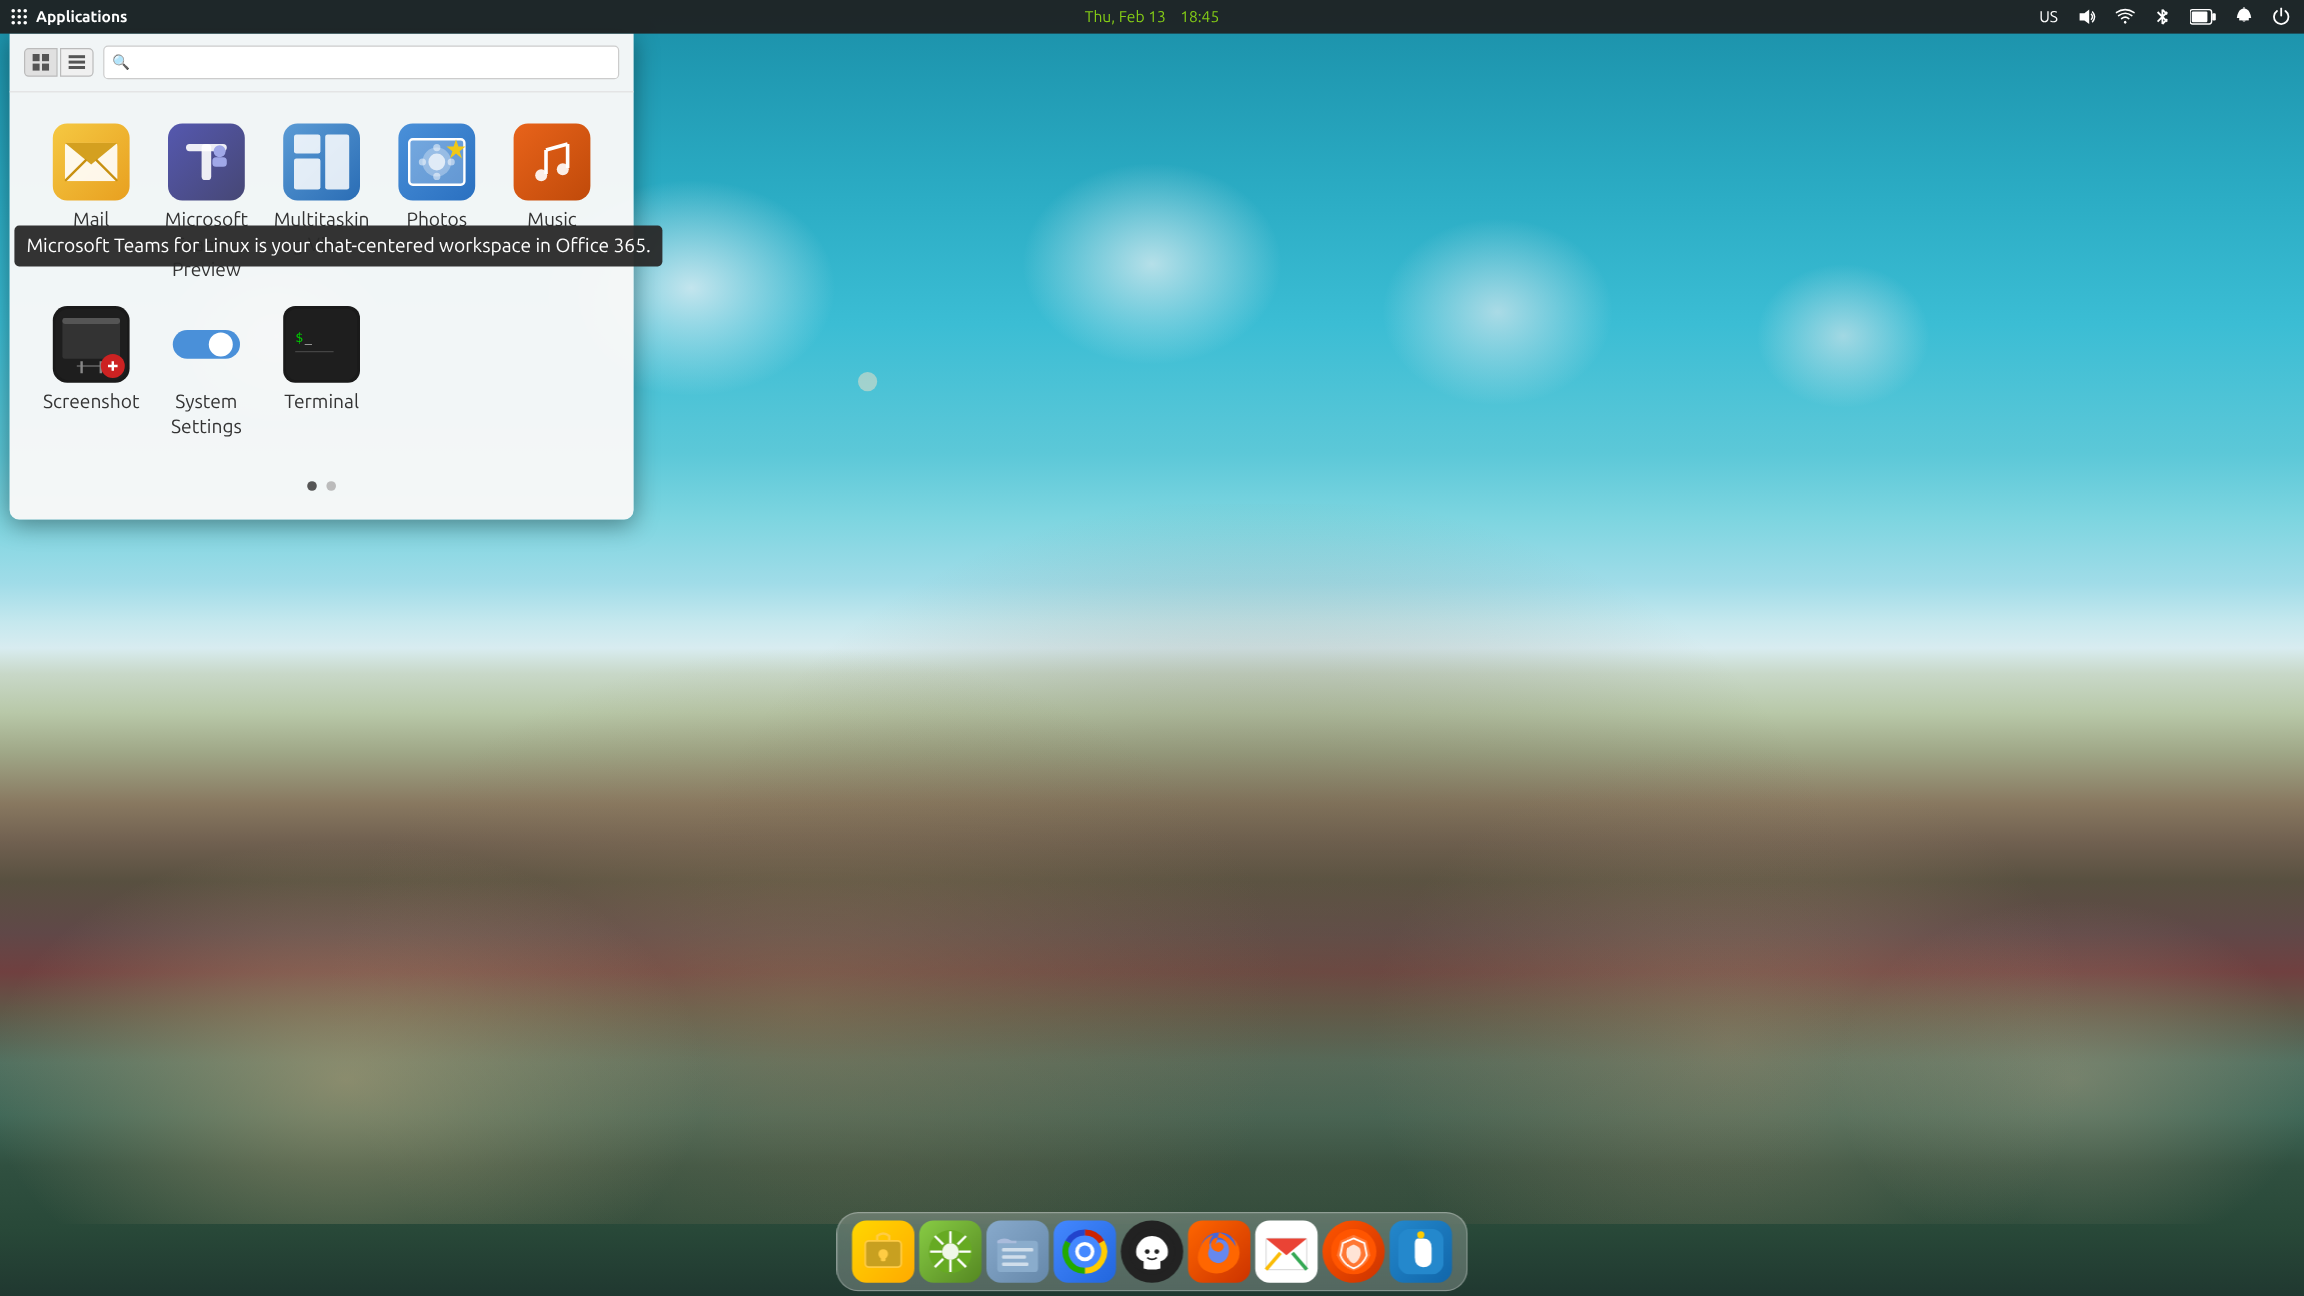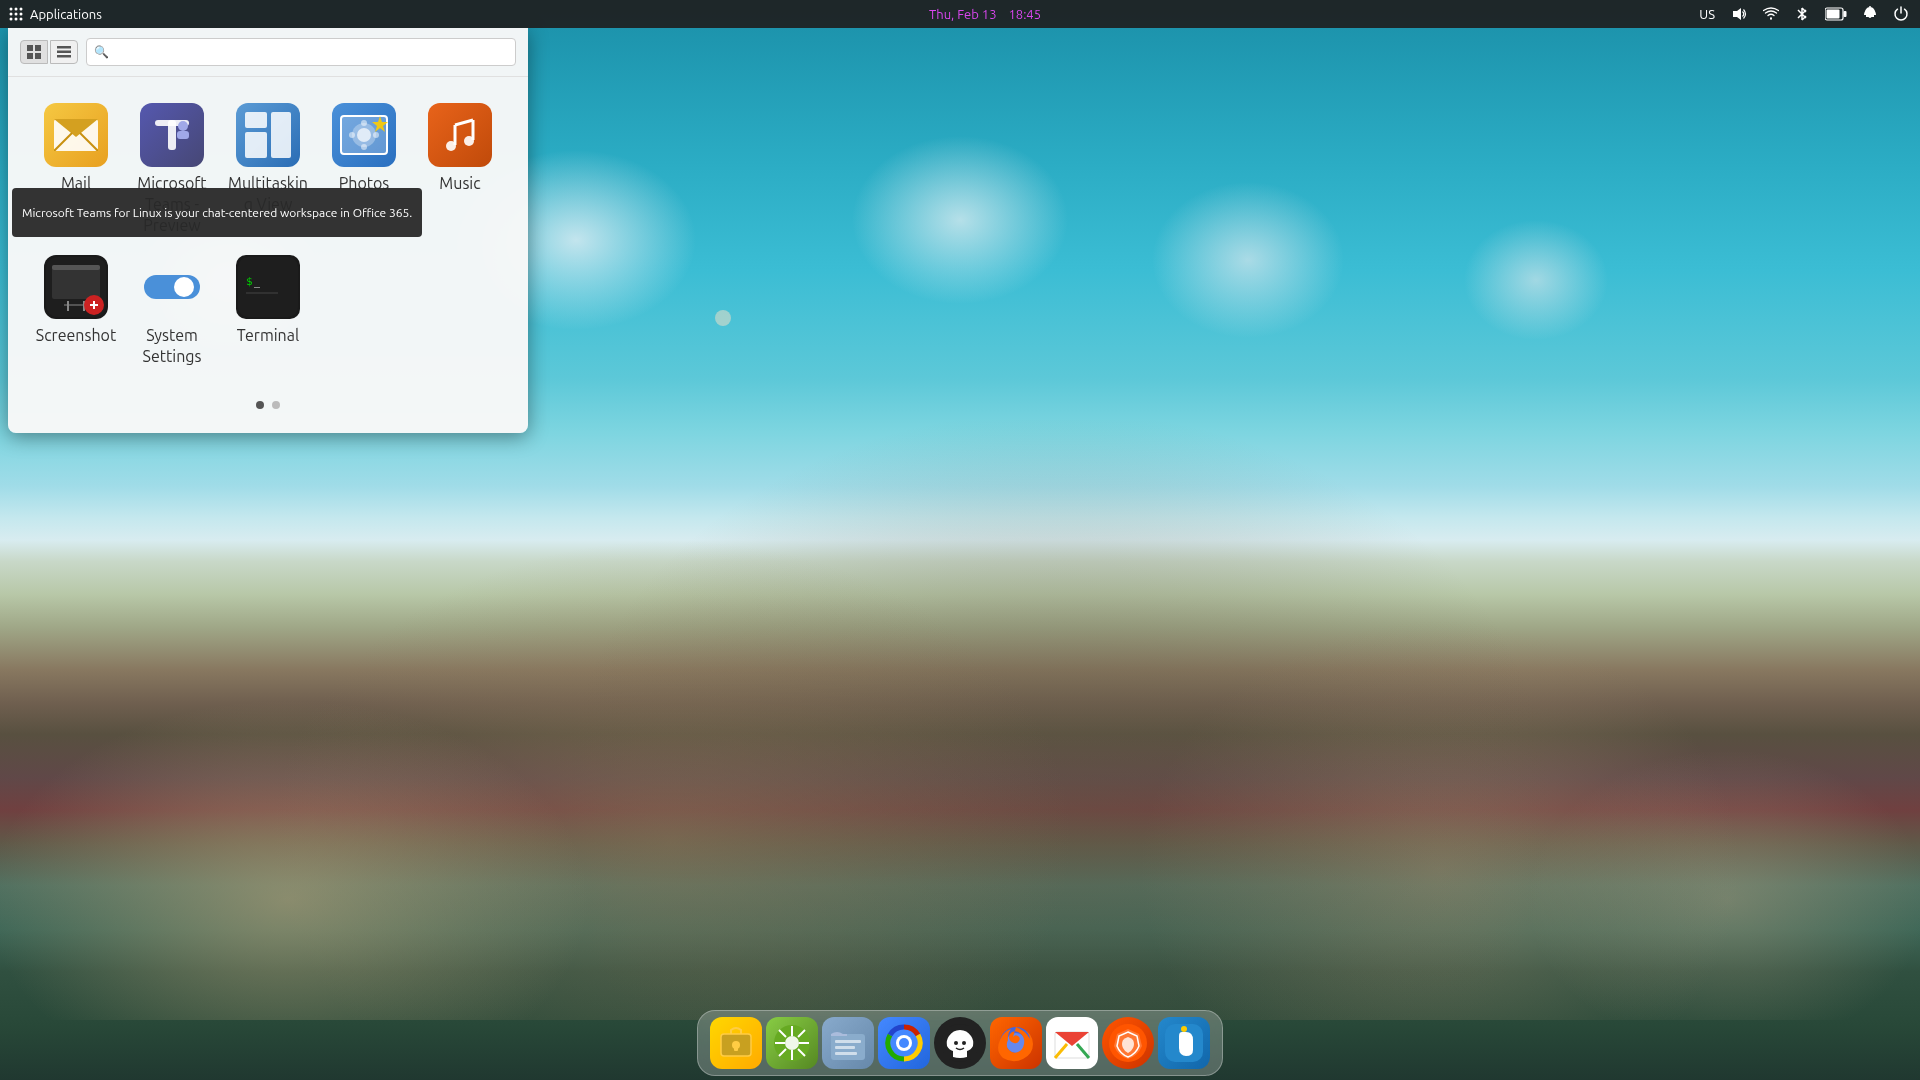--- a/index.html
+++ b/index.html
@@ -88,32 +88,32 @@
       padding: 0 8px;
       z-index: 1000;
       color: white;
       font-size: 13px;
     }
 
     #topbar-left {
       display: flex;
       align-items: flex-end;
       gap: 8px;
+      font-weight: bold;
     }
 
     #topbar-center {
       position: absolute;
       left: 50%;
       transform: translateX(-50%);
       display: flex;
       align-items: center;
       gap: 12px;
       font-size: 13px;
-      color: #d946ef;
-      margin-left: 25px;
+      color: #84cc16;
     }
 
     #topbar-right {
       display: flex;
       align-items: center;
       gap: 10px;
       margin-left: auto;
     }
 
     
@@ -280,22 +280,22 @@
       background: #555;
     }
 
     
     #tooltip {
       position: absolute;
       top: 188px;
       left: 12px;
       background: rgba(40, 40, 40, 0.95);
       color: white;
-      font-size: 12px;
-      padding: 18px 10px;
+      font-size: 16px;
+      padding: 8px 10px;
       border-radius: 4px;
       z-index: 1100;
       white-space: nowrap;
       pointer-events: none;
     }
 
     
     #dock {
       position: absolute;
       bottom: 4px;

